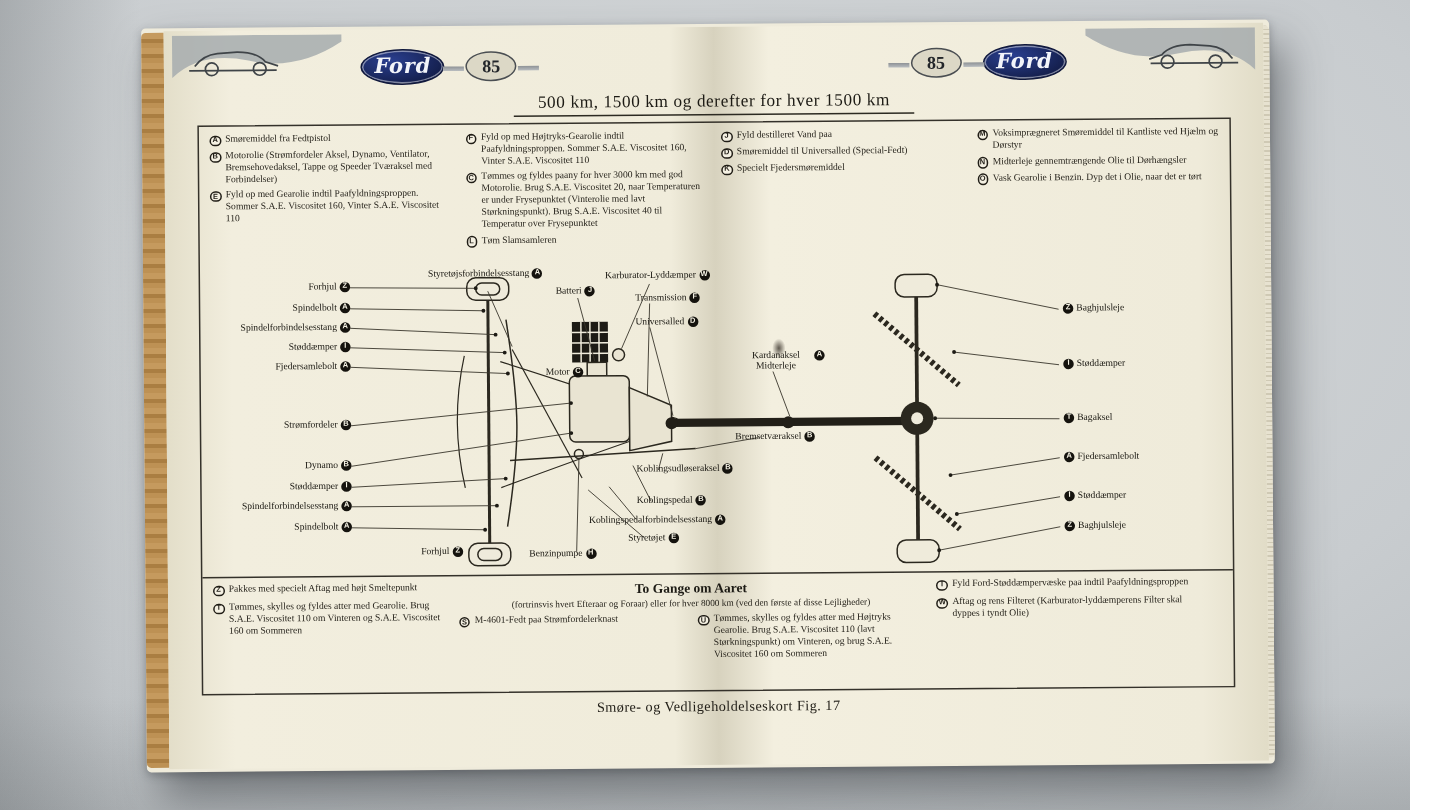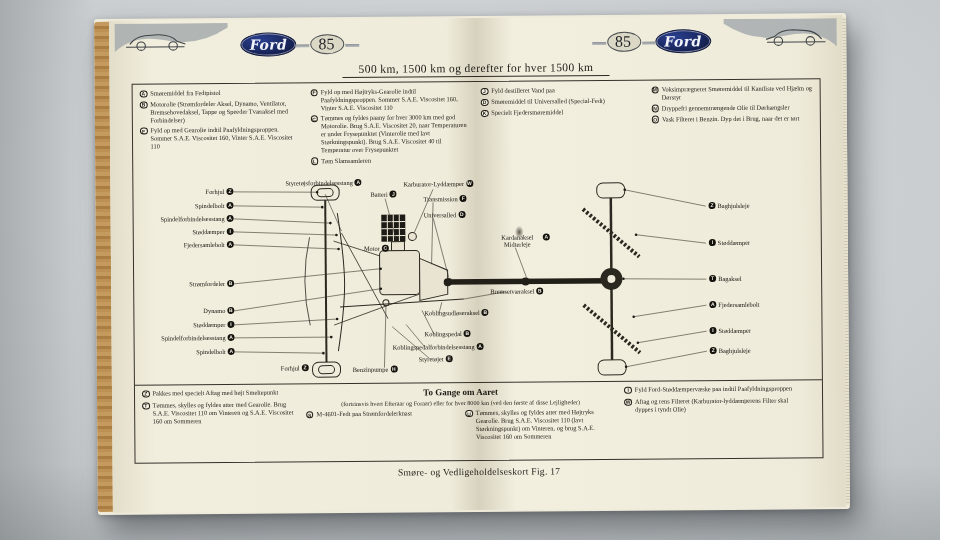--- a/index.html
+++ b/index.html
@@ -23,23 +23,23 @@
   .corner-car{position:absolute;top:3px;width:120px;height:32px;}
   .corner-car.left{left:2px;}
   .corner-car.right{right:2px;transform:scaleX(-1);}
   .brandrow{position:absolute;top:13px;display:flex;gap:14px;align-items:center;}
   .brandrow.lp{left:0;width:50%;justify-content:center;}
   .brandrow.rp{left:50%;width:50%;justify-content:center;}
   .ford-oval{display:inline-flex;align-items:center;justify-content:center;width:54px;height:22px;
     border-radius:50%;background:radial-gradient(ellipse at 35% 30%, #2a3f8f, #15204f 72%);
     border:1.5px solid #10183c;color:#f2f4fa;font-family:"DejaVu Serif",serif;font-style:italic;
     font-weight:bold;font-size:14px;letter-spacing:.5px;box-shadow:inset 0 0 0 1px rgba(255,255,255,.45);}
-  .badge85{display:inline-flex;align-items:center;min-width:18px;height:18px;
+  .badge85{display:inline-flex;align-items:center;justify-content:center;min-width:18px;height:18px;
     padding:0 7px;border-radius:50%;border:1.2px solid #4a4e52;background:#dcd8c6;color:#23262a;
-    font-weight:normal;font-size:16px;position:relative;}
+    font-weight:bold;font-size:12px;position:relative;}
   .badge85::before,.badge85::after{content:"";position:absolute;top:50%;width:14px;height:3px;
     background:linear-gradient(#8e9296,#b9bdc0);}
   .badge85::before{left:-16px;}
   .badge85::after{right:-16px;}
   
   .title{margin:0 auto;width:fit-content;padding:0 16px 2px;border-bottom:1px solid #2c2a22;
     font-size:11.5px;letter-spacing:.4px;color:#1c1a14;text-align:center;}
   .frame{margin:4px 22px 0;border:1.5px solid #34312a;height:378px;display:flex;flex-direction:column;}
   .legend-top{display:flex;gap:9px;padding:5px 7px 3px;height:96px;box-sizing:border-box;}
   .col{flex:1;display:flex;flex-direction:column;gap:3px;}
@@ -164,25 +164,25 @@
                 <span class="lt">Specielt Fjedersmøremiddel</span>
               </div>
           </div>
           <div class="col">
             <div class="li">
                 <span class="cb">M</span>
                 <span class="lt">Voksimprægneret Smøremiddel til Kantliste ved Hjælm og Dørstyr</span>
               </div>
             <div class="li">
                 <span class="cb">N</span>
-                <span class="lt">Dryppefri gennemtrængende Olie til Dørhængsler</span>
+                <span class="lt">Midterleje gennemtrængende Olie til Dørhængsler</span>
               </div>
             <div class="li">
                 <span class="cb">O</span>
-                <span class="lt">Vask Filteret i Benzin. Dyp det i Brug, naar det er tørt</span>
+                <span class="lt">Vask Gearolie i Benzin. Dyp det i Olie, naar det er tørt</span>
               </div>
           </div>
         </section>
 
         <section class="diagram">
           <svg class="chassis" viewBox="0 0 688 204" preserveAspectRatio="none">
             <g stroke="#2b281f" fill="none" stroke-width="1">
               <line x1="192" y1="20" x2="192" y2="184" stroke-width="2"></line>
               <path d="M204,34 C213,95 213,115 204,172"></path>
               <path d="M176,58 Q166,102 176,146" stroke-width="0.8"></path>

